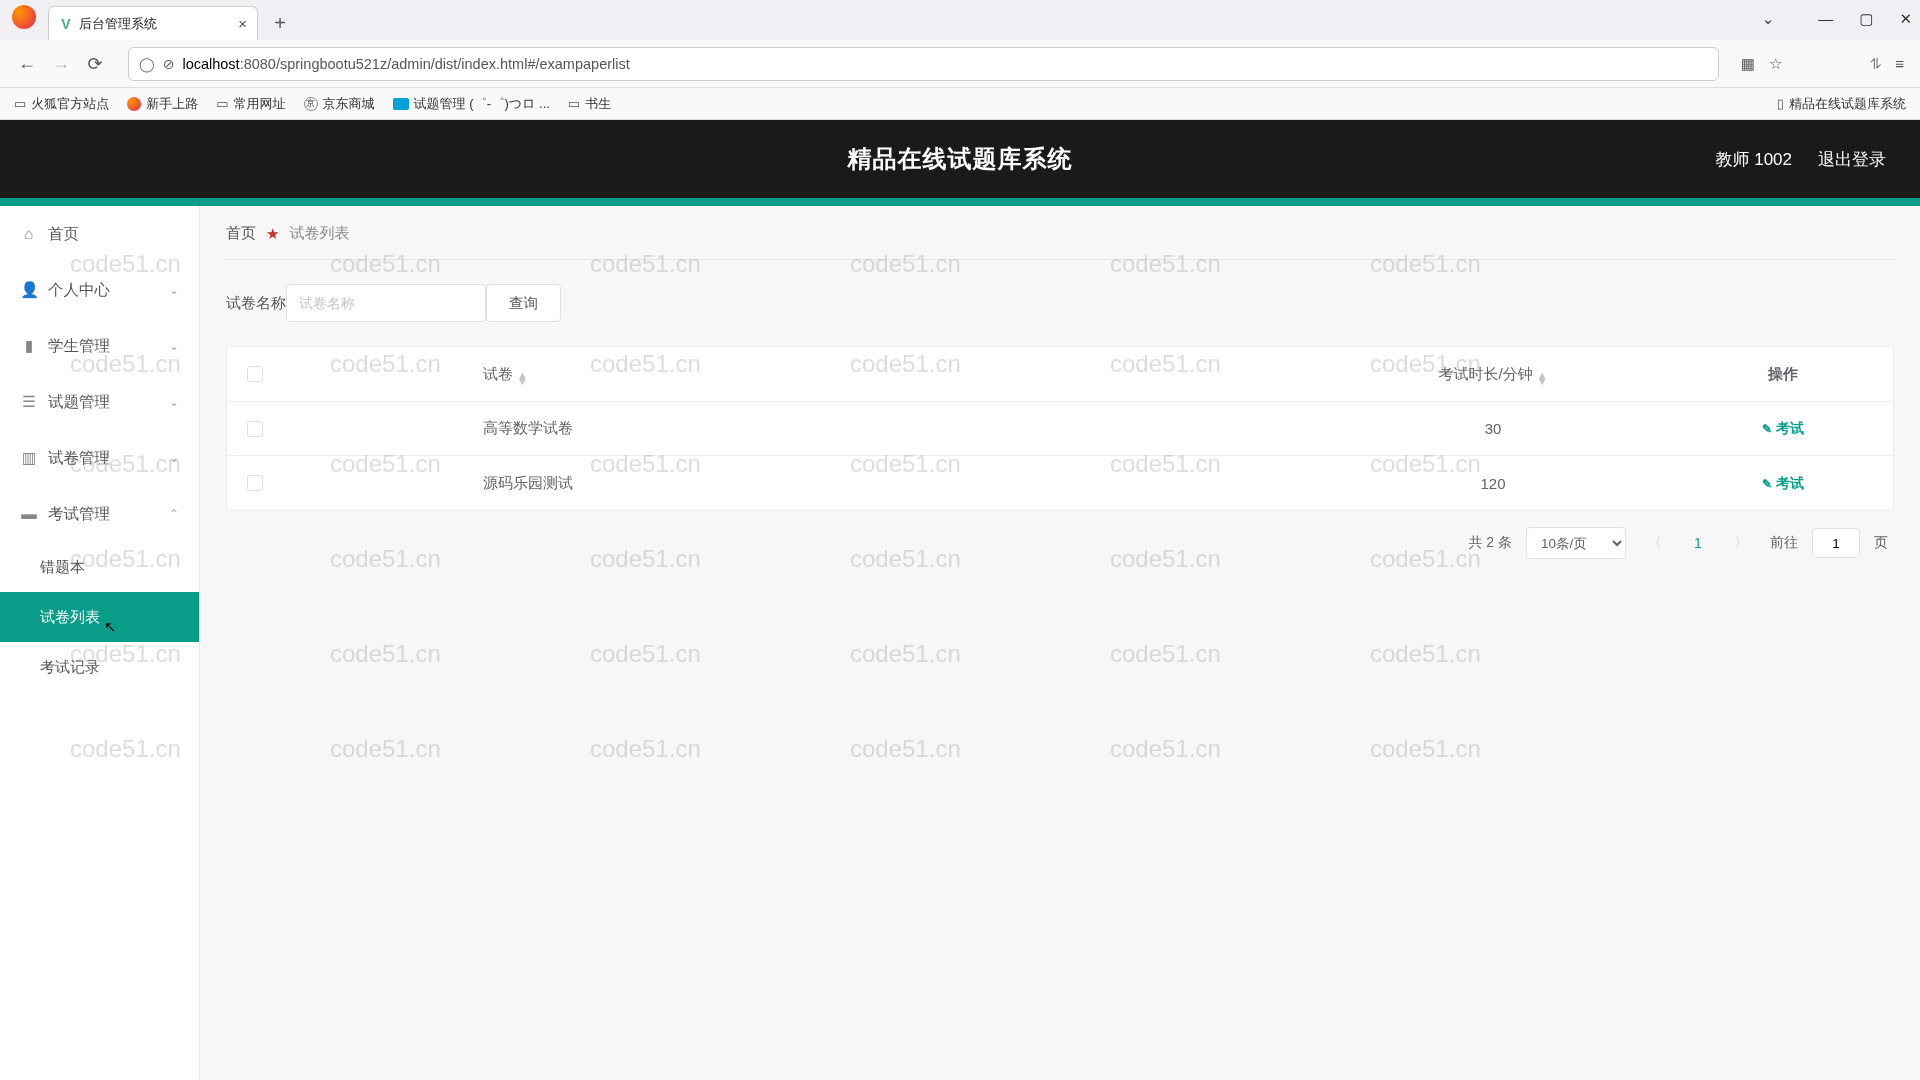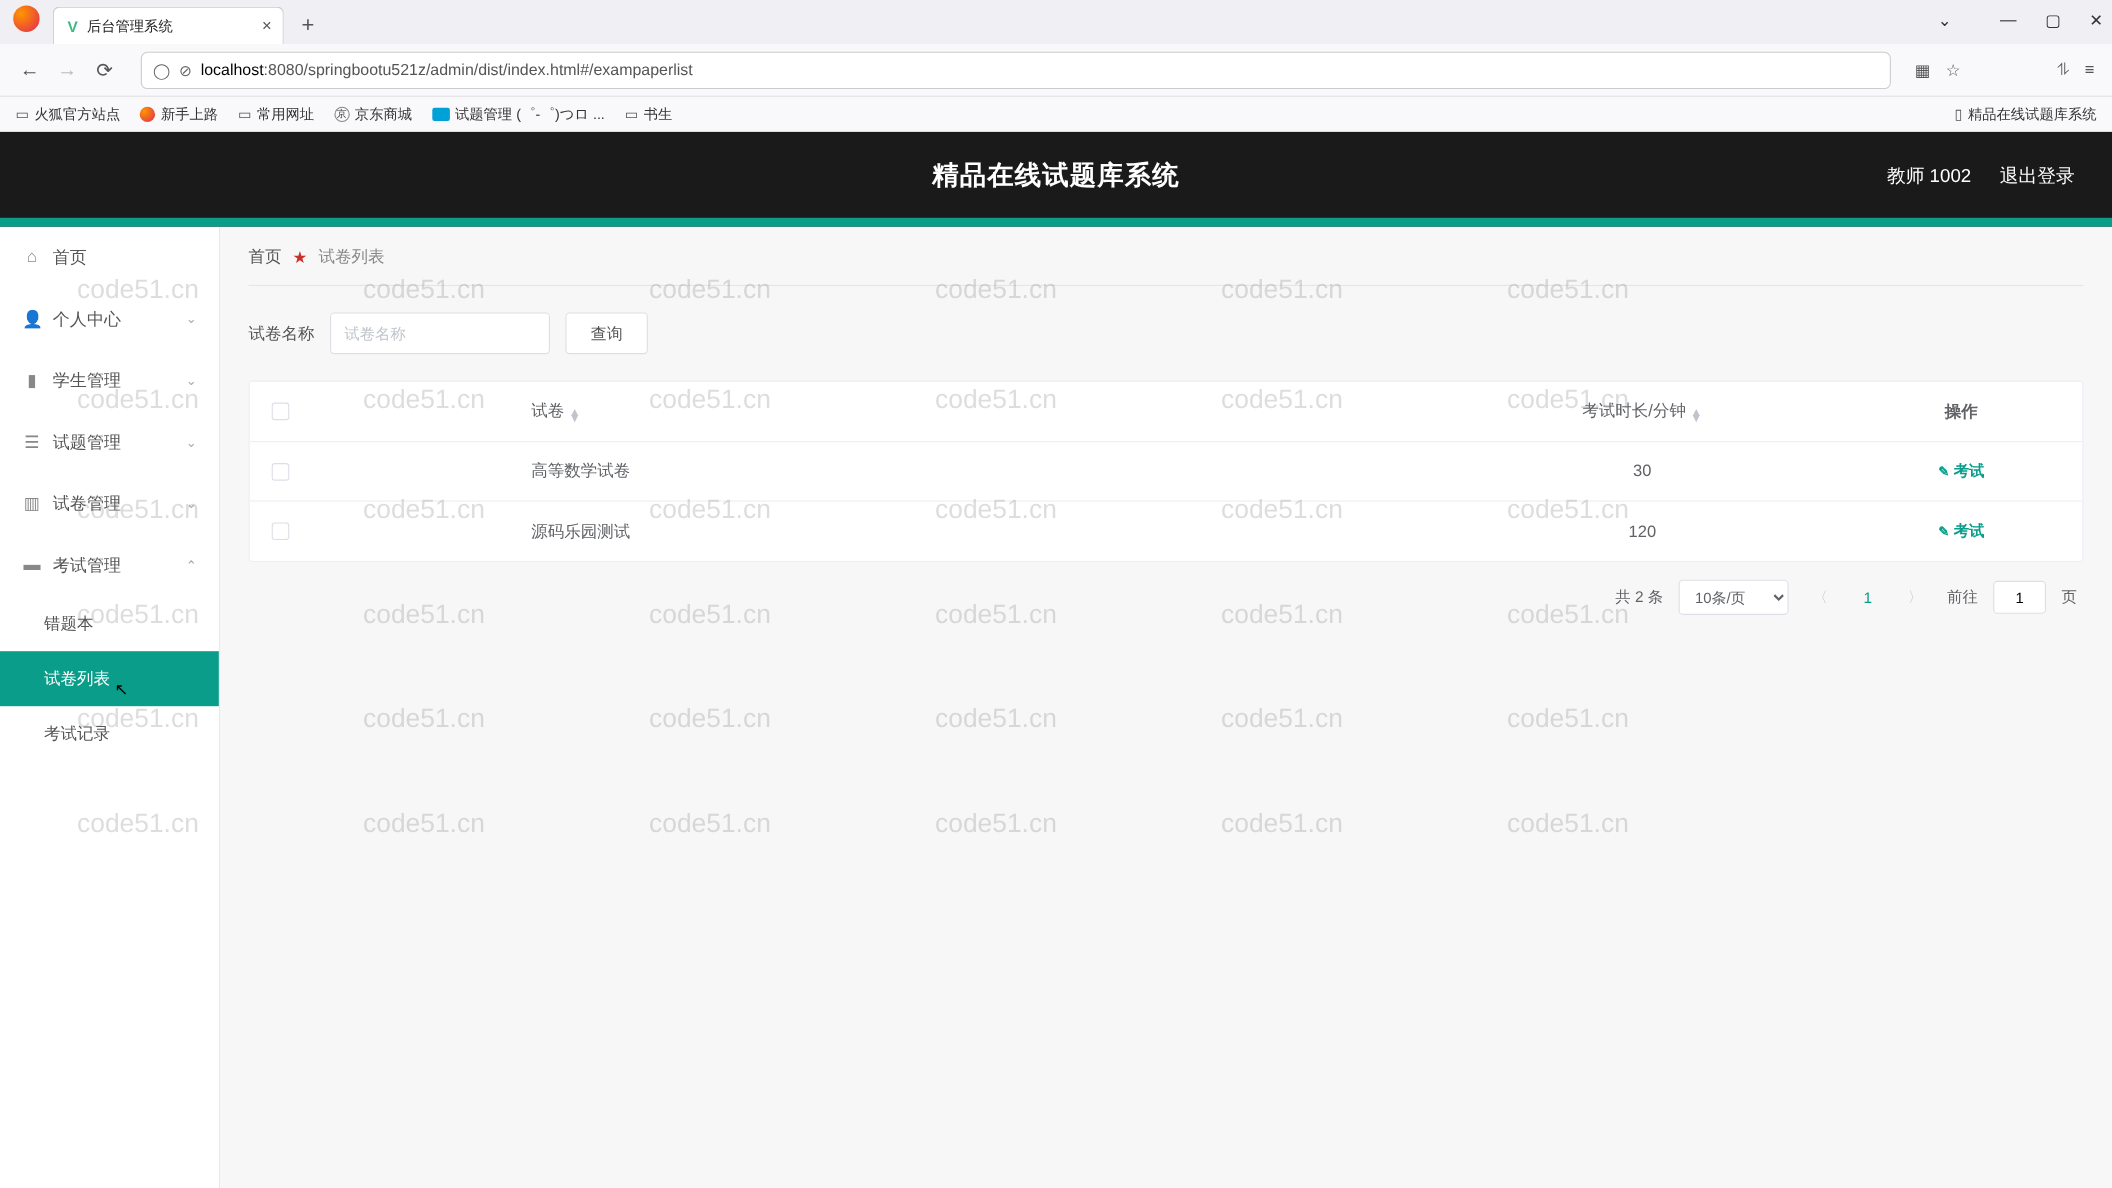--- a/index.html
+++ b/index.html
@@ -45,21 +45,21 @@
 .menu-item .mi { width:18px; text-align:center; color:#888; }
 .menu-item .arr { margin-left:auto; color:#aaa; font-size:12px; }
 .sub-item { height:50px; display:flex; align-items:center; padding-left:40px; color:#555; font-size:15px; cursor:pointer; }
 .sub-item.active { background:#0a9e8a; color:#fff; }
 
 .content { flex:1; background:#f7f7f7; padding:18px 26px; overflow:auto; }
 .crumb { font-size:15px; color:#555; display:flex; align-items:center; gap:10px; padding-bottom:16px; border-bottom:1px solid #e5e5e5; }
 .crumb .dot { color:#c9302c; }
 .crumb .cur { color:#888; }
 
-.searchbar { display:flex; align-items:center; gap:14px; padding:24px 0; }
+.searchbar { display:flex; align-items:center; padding:24px 0; }
 .searchbar label { font-size:15px; color:#555; }
 .searchbar input { height:38px; width:200px; border:1px solid #dcdfe6; border-radius:4px; padding:0 12px; font-size:14px; color:#555; }
 .searchbar input::placeholder { color:#c0c4cc; }
 .searchbar button { height:38px; padding:4px 22px; background:#fff; border:1px solid #dcdfe6; border-radius:4px; font-size:14.5px; color:#555; cursor:pointer; }
 
 .table { width:100%; background:#fff; border:1px solid #ebeef5; border-radius:4px; }
 .thead, .trow { display:flex; align-items:center; border-bottom:1px solid #ebeef5; }
 .thead { height:55px; color:#606266; font-size:15px; }
 .trow { height:54px; color:#606266; font-size:15px;justify-content:space-between; }
 .trow:last-child { border-bottom:none; }

